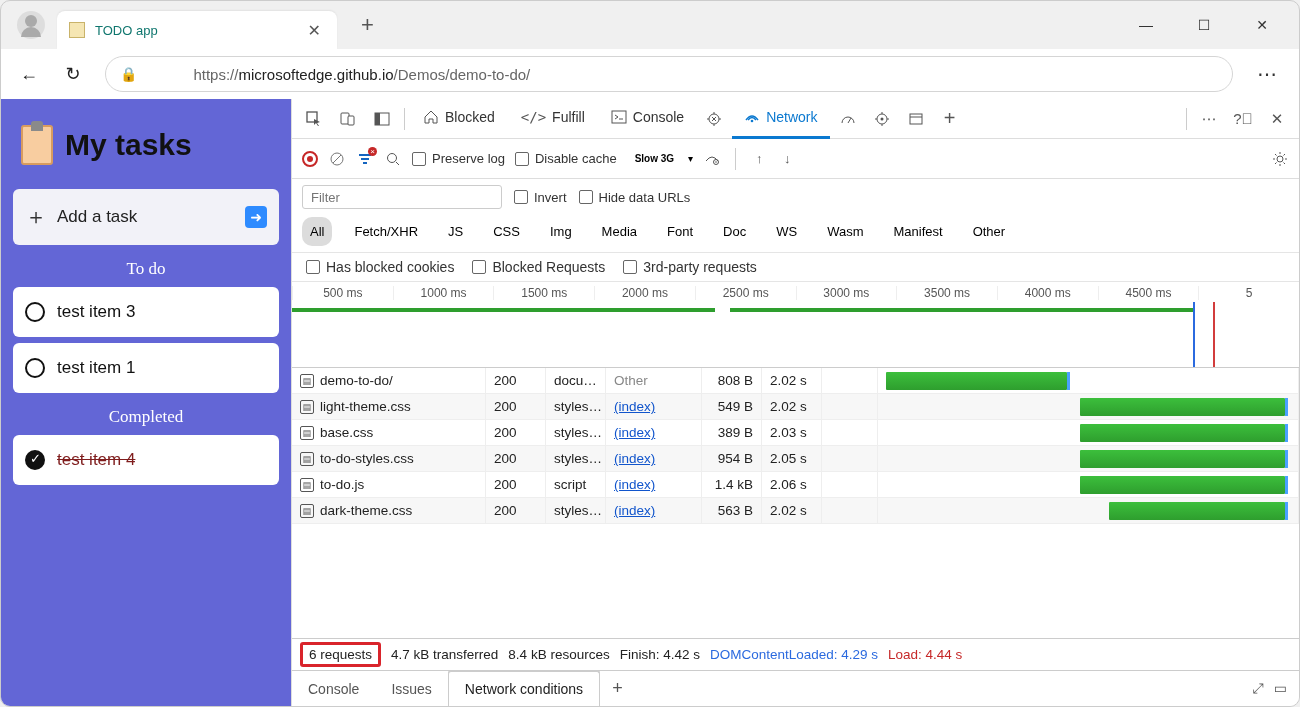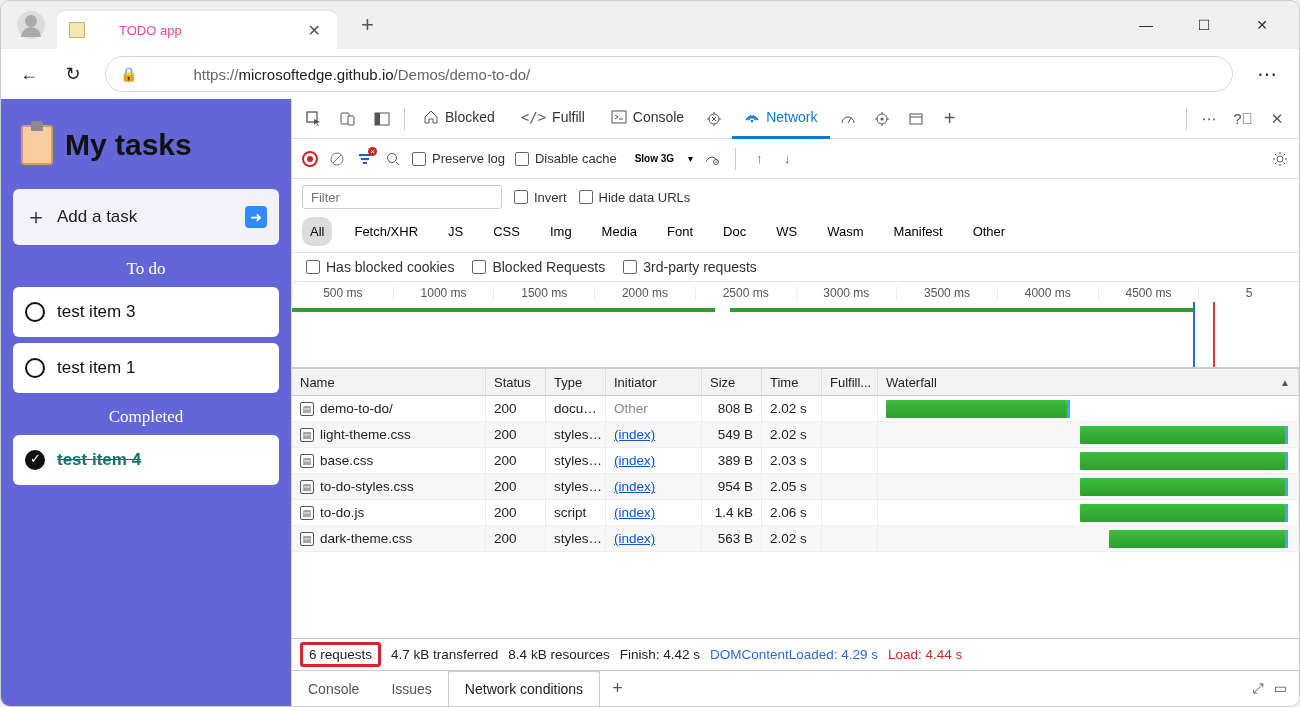--- a/index.html
+++ b/index.html
@@ -5,21 +5,21 @@
 * { box-sizing: border-box; margin: 0; padding: 0; font-family: "Segoe UI", Arial, sans-serif; }
 body { width: 1300px; height: 707px; background: #f0f0f0; border: 1px solid #ccc; border-radius: 10px; overflow: hidden; display: flex; flex-direction: column; }
 
 
 .titlebar { height: 48px; display: flex; align-items: center; padding: 0 4px; }
 .avatar-circle { width: 28px; height: 28px; background: #ddd; border-radius: 50%; margin: 0 12px; position: relative; }
 .avatar-circle::after { content: ""; position: absolute; width: 12px; height: 12px; background: #aaa; border-radius: 50%; top: 4px; left: 8px; }
 .avatar-circle::before { content: ""; position: absolute; width: 20px; height: 10px; background: #aaa; border-radius: 10px 10px 0 0; bottom: 2px; left: 4px; }
 .tab { display: flex; align-items: center; background: #fff; border-radius: 8px 8px 0 0; height: 38px; padding: 0 12px; margin-top: 10px; min-width: 280px; box-shadow: 0 -1px 2px rgba(0,0,0,.06); }
 .tab-icon { width: 16px; height: 16px; background: #f5e6b3; border: 1px solid #c9b36a; margin-right: 10px; }
-.tab-title { font-size: 13px; flex: 1; color: #ec4899; margin-left: 24px; }
+.tab-title { font-size: 13px; flex: 1; color: #0f766e; }
 .tab-close { font-size: 16px; color: #555; padding: 0 4px; cursor: pointer; }
 .new-tab { font-size: 22px; color: #555; margin-left: 24px; cursor: pointer; }
 .win-controls { margin-left: auto; display: flex; gap: 24px; padding-right: 16px; color: #333; }
 .win-btn { width: 34px; height: 34px; display: flex; align-items: center; justify-content: center; font-size: 14px; }
 
 
 .toolbar { height: 50px; display: flex; align-items: center; padding: 0 8px; background: #fff; gap: 4px; }
 .nav-btn { width: 40px; height: 40px; display: flex; align-items: center; justify-content: center; font-size: 18px; color: #222; border-radius: 6px; }
 .addr { flex: 1; height: 36px; background: #fff; border: 1px solid #d5d5d5; border-radius: 18px; display: flex; align-items: center; padding: 0 14px; margin: 0 8px; }
 .lock-icon { font-size: 14px; color: #555; margin-right: 12px; }
@@ -35,21 +35,21 @@
 .app-title-icon::before { content: ""; position: absolute; top: -6px; left: 8px; width: 12px; height: 10px; background: #8a8a8a; border-radius: 3px 3px 0 0; }
 .app-title h1 { font-size: 30px; font-weight: 700; color: #111; }
 .add-task { background: #f2f2f8; border-radius: 6px; height: 56px; display: flex; align-items: center; padding: 0 12px; font-size: 17px; color: #222; }
 .add-task .plus { font-size: 22px; margin-right: 10px; color: #333; }
 .add-task .go { margin-left: auto; width: 22px; height: 22px; background: #2e8bff; border-radius: 4px; color: #fff; display: flex; align-items: center; justify-content: center; font-size: 14px; }
 .section-label { text-align: center; font-size: 17px; margin: 14px 0 8px; color: #ffffff; font-family: Liberation Serif, serif; }
 .task { background: #fff; border-radius: 6px; height: 50px; display: flex; align-items: center; padding: 0 12px; margin-bottom: 6px; font-size: 17px; }
 .task .circle { width: 20px; height: 20px; border: 2.5px solid #111; border-radius: 50%; margin-right: 12px; }
 .task.done .circle { background: #111; position: relative; }
 .task.done .circle::after { content: "✓"; color: #fff; font-size: 13px; position: absolute; left: 3px; top: -1px; }
-.task.done .text { text-decoration: line-through; color: #0f766e; font-weight: bold; }
+.task.done .text { text-decoration: line-through; color: #7f1d1d; }
 
 
 .devtools { flex: 1; background: #fff; display: flex; flex-direction: column; border-left: 1px solid #ddd; min-width: 0; }
 .dt-tabbar { height: 40px; display: flex; align-items: center; border-bottom: 1px solid #ddd; padding: 0 6px; gap: 2px; }
 .dt-icon-btn { width: 32px; height: 32px; display: flex; align-items: center; justify-content: center; color: #555; border-radius: 4px; font-size: 15px; }
 .dt-tab { display: flex; align-items: center; gap: 6px; padding: 0 12px; height: 40px; font-size: 14px; color: #333; border-bottom: 3px solid transparent; }
 .dt-tab.active { border-bottom-color: #0b79d0; color: #0b79d0; }
 .dt-divider { width: 1px; height: 22px; background: #ccc; margin: 0 4px; }
 
 .dt-controls { height: 40px; display: flex; align-items: center; gap: 10px; padding: 0 10px; border-bottom: 1px solid #ddd; font-size: 13px; }
@@ -356,33 +356,20 @@
           <div class="tick">4500 ms</div>
           <div class="tick">5</div>
         </div>
       <div class="overview-bar" style="width:42%"></div>
       <div class="overview-bar2" style="left:43.5%;width:46%"></div>
       <div class="vline-blue" style="left:89.5%"></div>
       <div class="vline-red" style="left:91.5%"></div>
     </div>
 
     <div class="net-table">
-      <div class="net-head">
-        <div>Name</div>
-        <div>Status</div>
-        <div>Type</div>
-        <div>Initiator</div>
-        <div>Size</div>
-        <div>Time</div>
-        <div>Fulfill...</div>
-        <div>
-            <span>Waterfall</span>
-            <span style="font-size:10px;color:#555">▲</span>
-          </div>
-      </div>
       <div class="net-body" id="net-body">
           <div class="net-row">
             <div class="name-cell">
               <span class="file-icon">▤</span>
               <span>demo-to-do/</span>
             </div>
             <div>200</div>
             <div>docu…</div>
             <div>
               <span class="initiator-other">Other</span>

